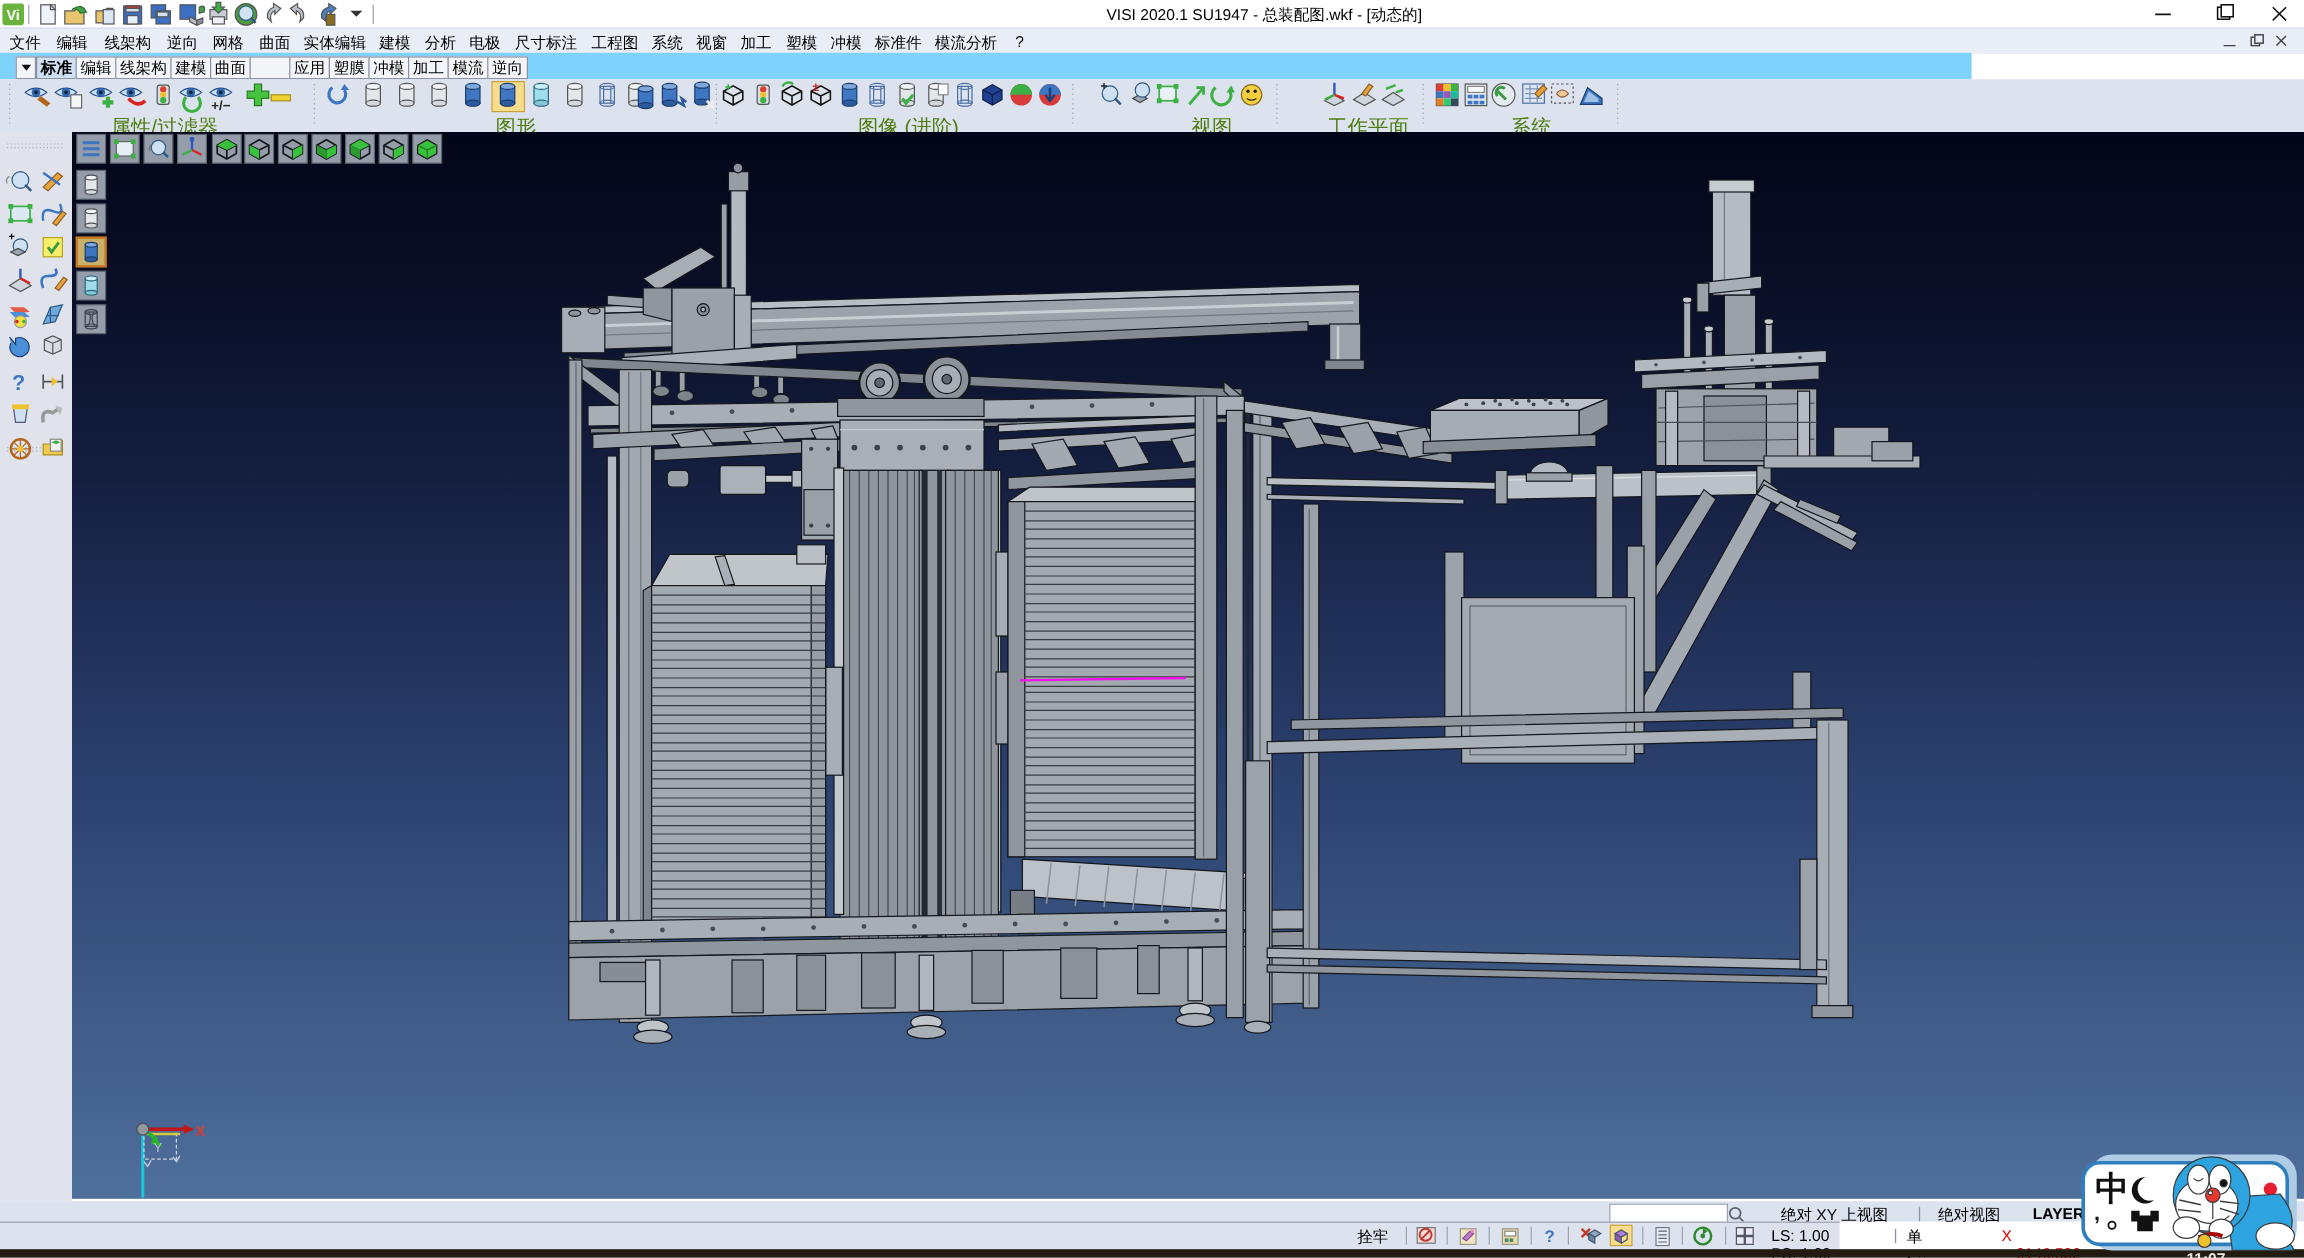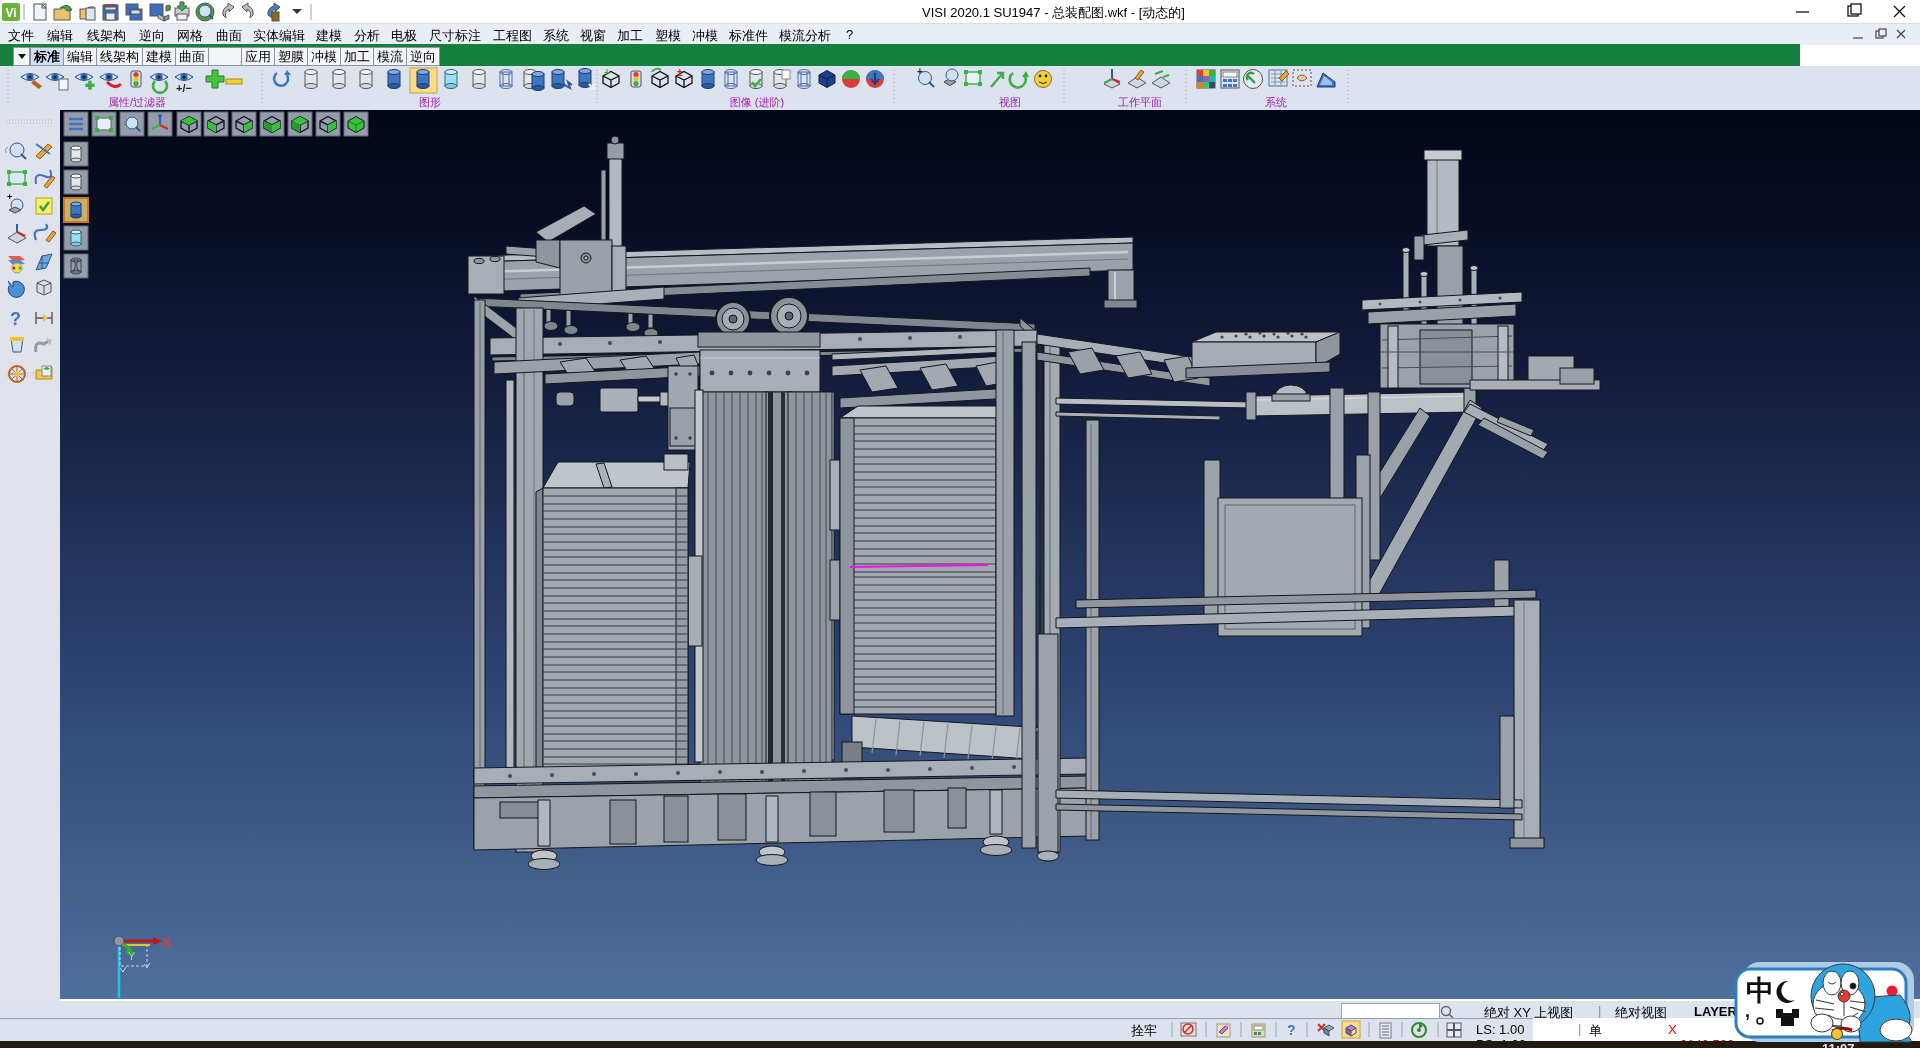--- a/index.html
+++ b/index.html
@@ -2,26 +2,26 @@
 <html><head>
 <meta charset="utf-8">
 <style>
   html,body{margin:0;padding:0;width:1920px;height:1048px;overflow:hidden;
     font-family:"Liberation Sans",sans-serif;}
   .abs{position:absolute;}
   #titlebar{left:0;top:0;width:1920px;height:23px;background:#ffffff;}
   #title-text{left:922px;top:4px;font-size:13px;color:#000;}
   #menubar{left:0;top:23px;width:1920px;height:21px;background:#e9edf5;border-top:1px solid #d8dde8;}
   .menu{position:absolute;top:3px;font-size:13px;color:#000;}
-  #tabrow{left:0;top:44px;width:1800px;height:22px;background:#15803d;}
+  #tabrow{left:0;top:44px;width:1643px;height:22px;background:#7dd3fc;}
   .tab{position:absolute;top:3px;height:17px;background:#f3f5f8;border:1px solid #8a93a3;
        border-bottom:1px solid #8a93a3;font-size:13px;color:#000;text-align:center;line-height:17px;}
   .tab.sel{background:#cfe0f6;font-weight:bold;}
   #toolbar{left:0;top:66px;width:1920px;height:44px;background:#dde3ee;}
-  .tblabel{position:absolute;top:29px;font-size:11px;color:#a21caf;transform:translateX(-50%);white-space:nowrap;}
+  .tblabel{position:absolute;top:29px;font-size:17px;color:#4d7c0f;transform:translateX(-50%);white-space:nowrap;}
   #sidebar{left:0;top:110px;width:60px;height:891px;background:#e0e3ec;}
   #viewport{left:60px;top:110px;width:1860px;height:891px;}
   #statusA{left:0;top:1001px;width:1920px;height:17px;background:#dde3ee;}
   #statusB{left:0;top:1018px;width:1533px;height:23px;background:#dde3ee;border-top:1px solid #9aa0ab;}
   #taskstrip{left:0;top:1041px;width:1920px;height:7px;background:#221b11;}
   .st{position:absolute;font-size:13px;color:#000;}
 </style>
 </head>
 <body>
 <div class="abs" id="titlebar"></div>

